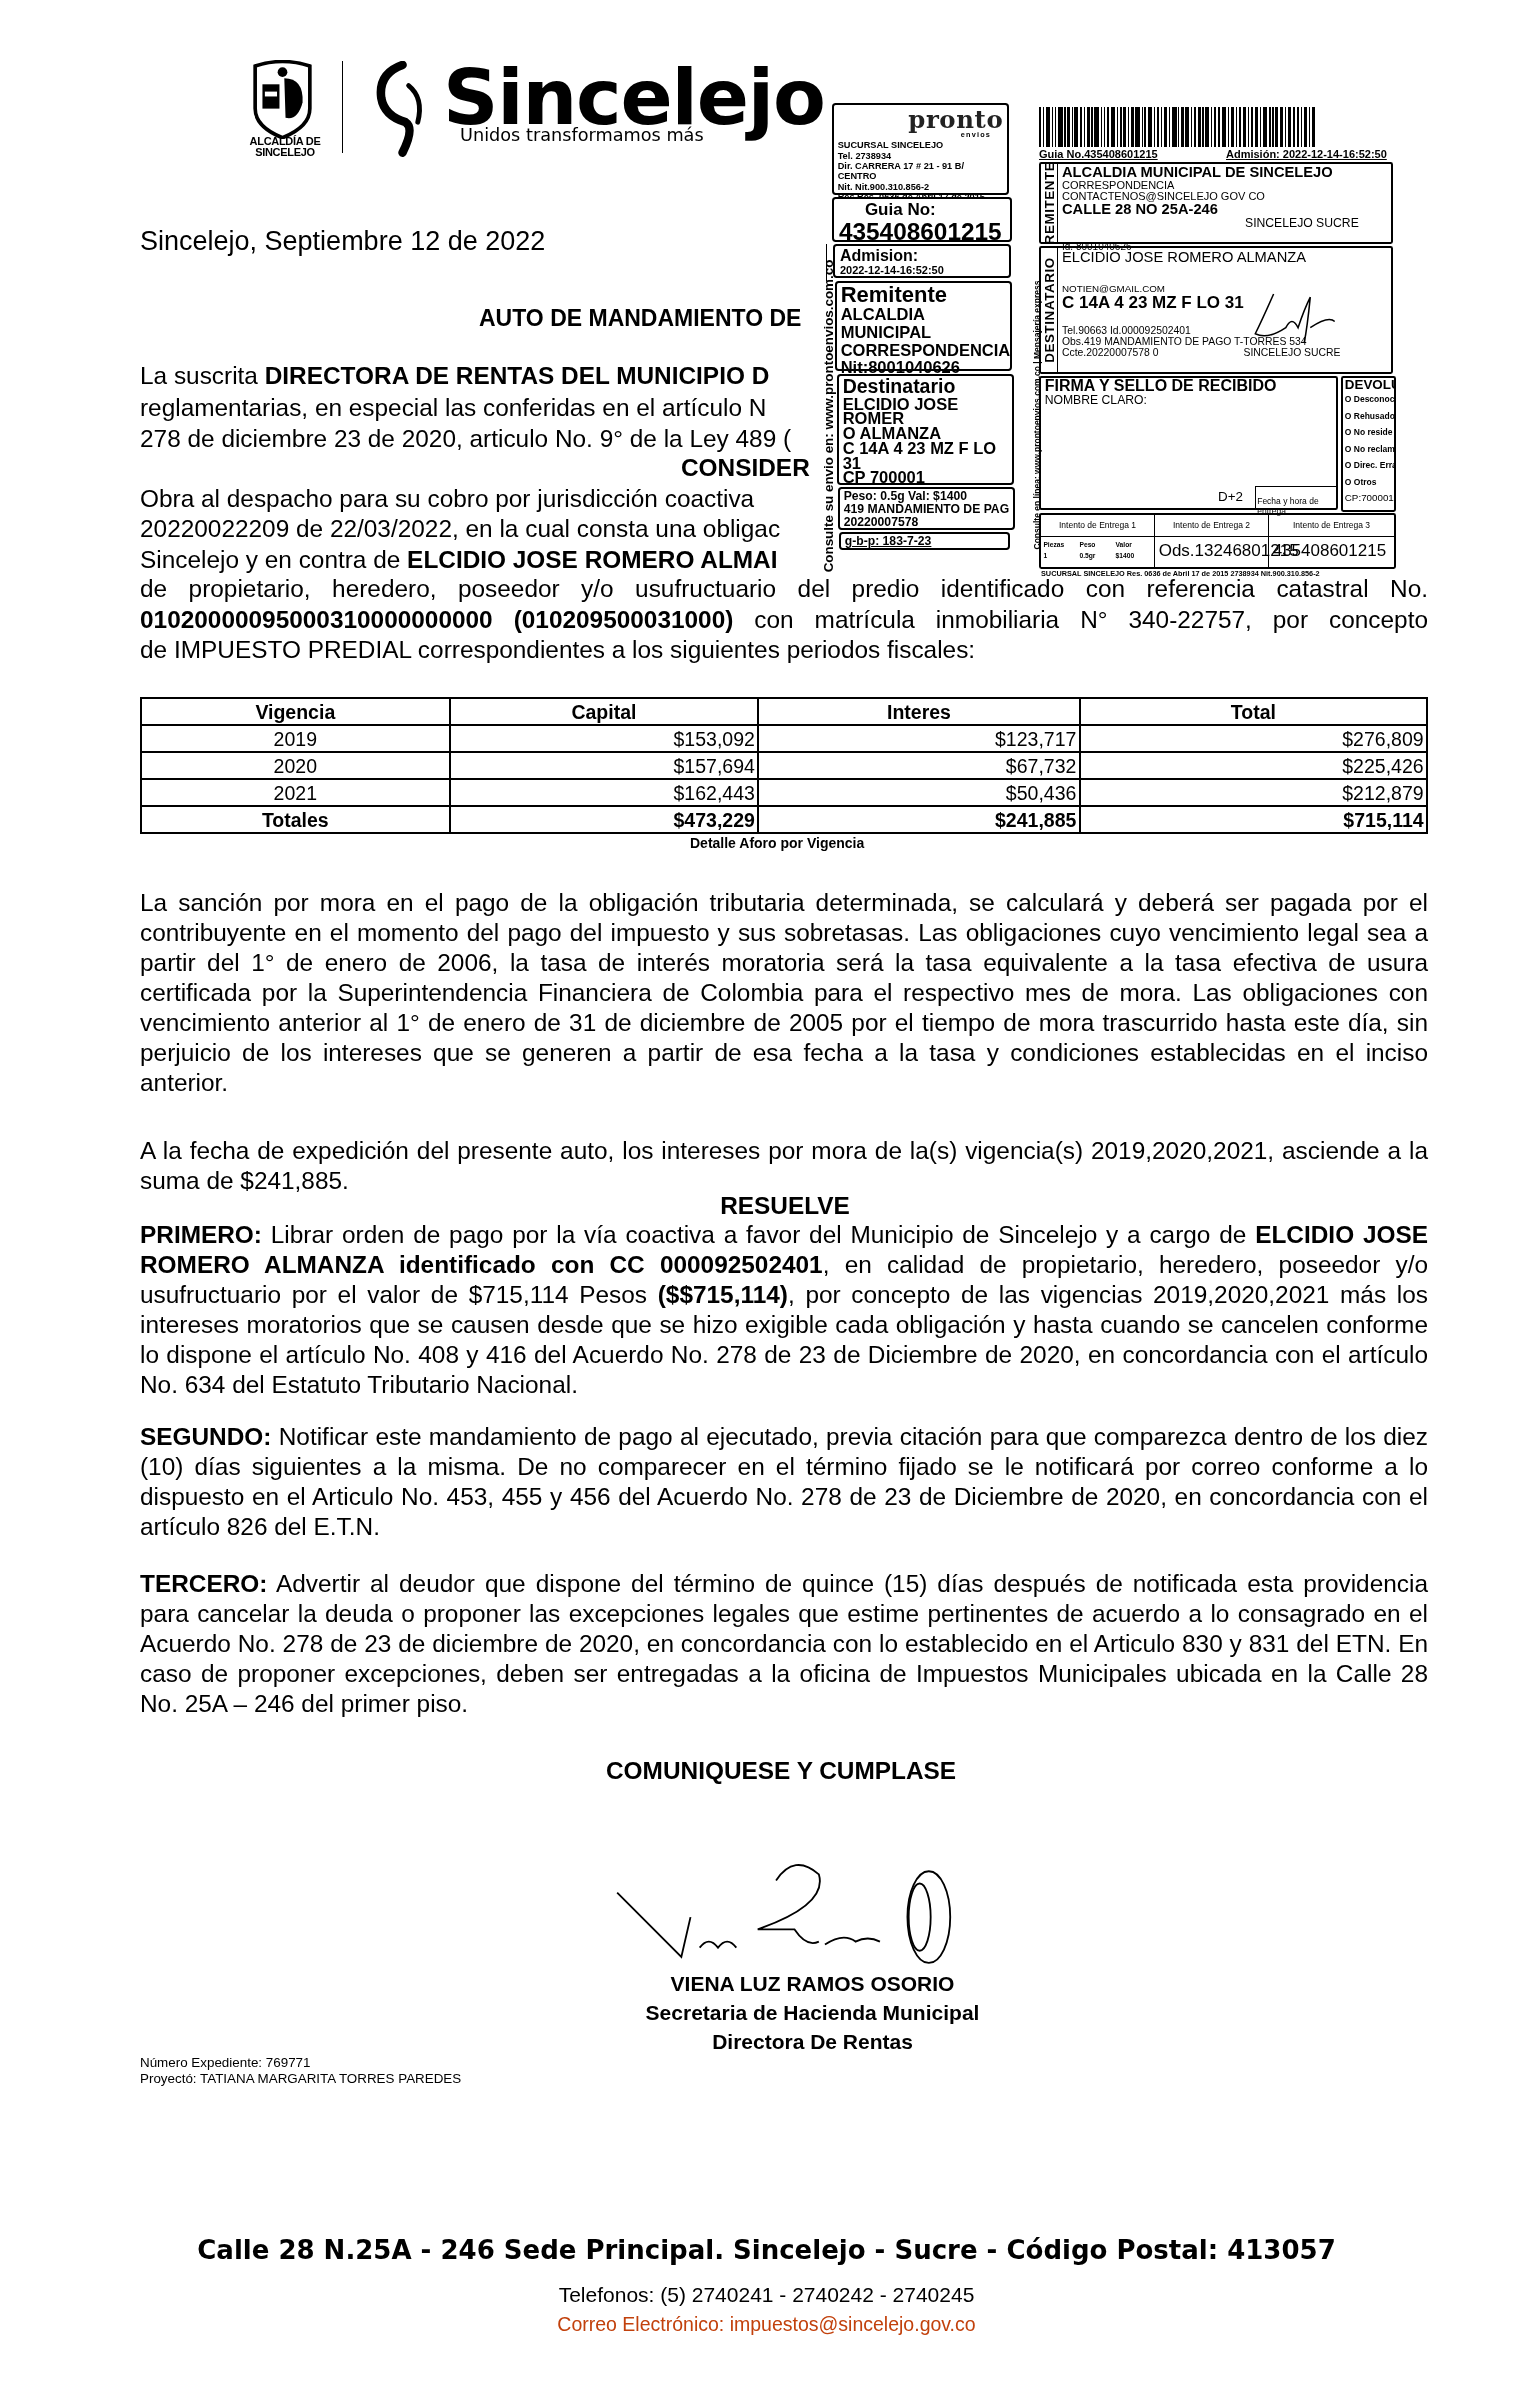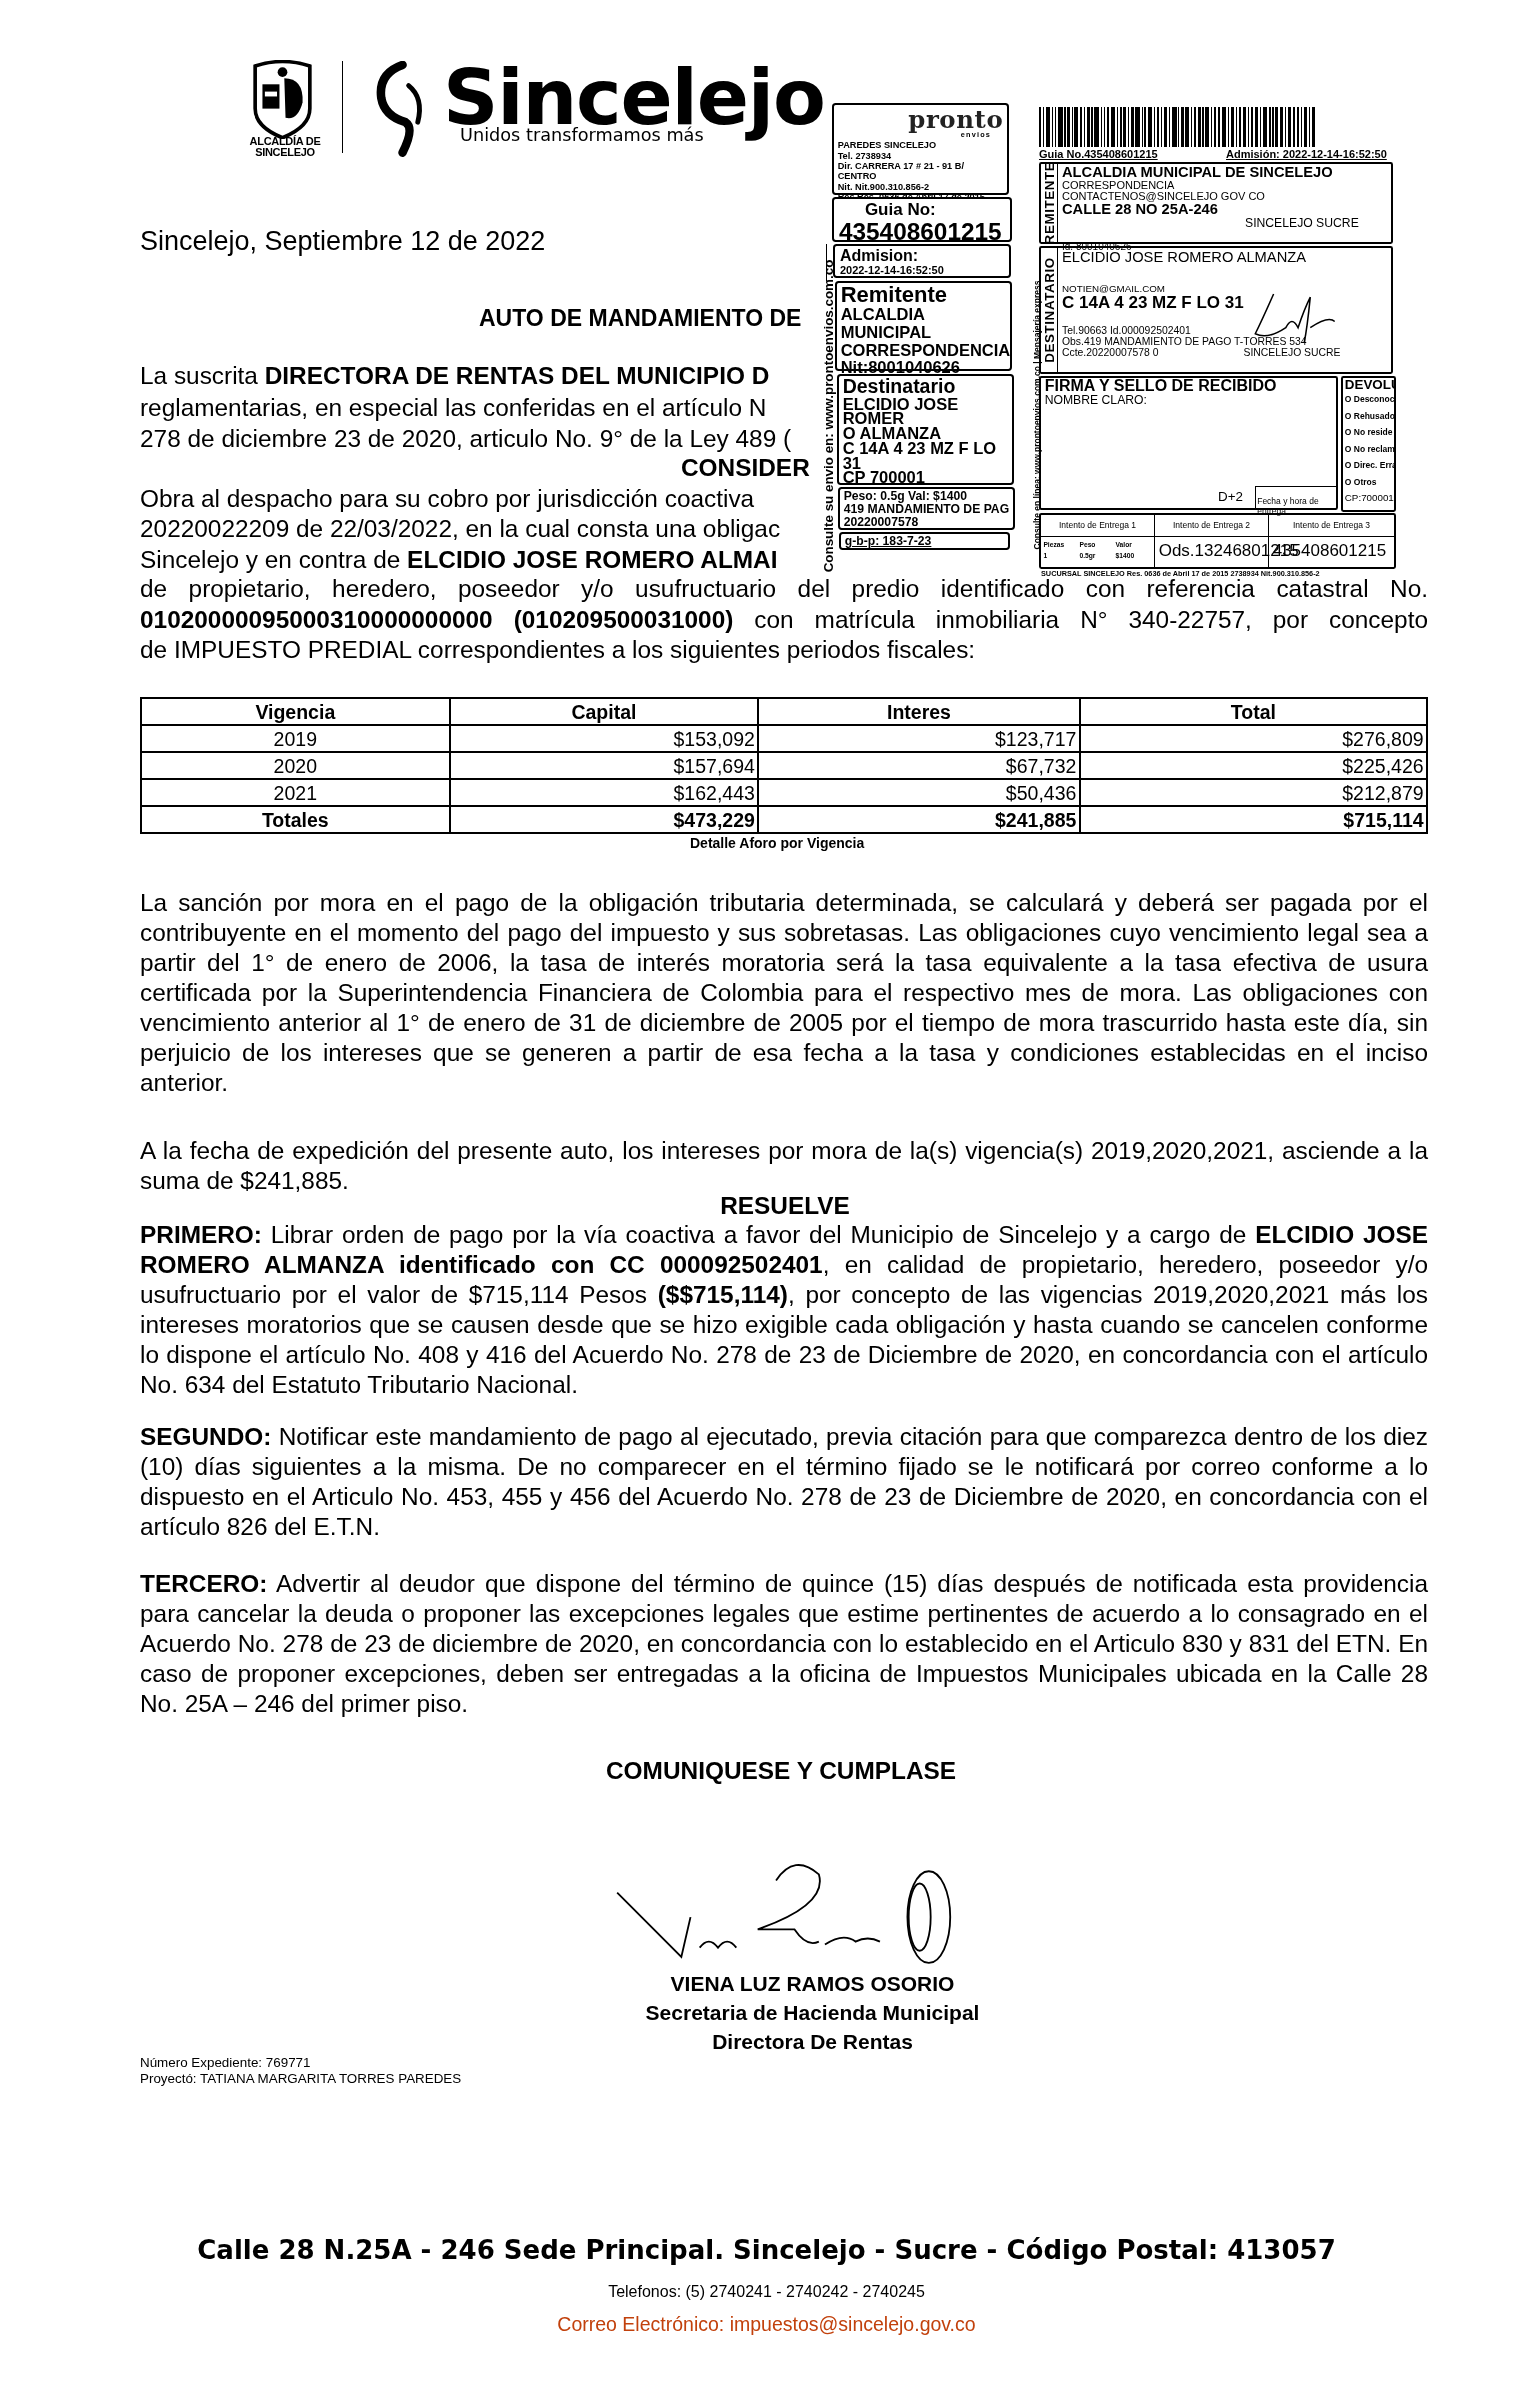--- a/index.html
+++ b/index.html
@@ -81,21 +81,21 @@
   .rg-vert { left: 1031px; top: 256px; width: 12.2px; height: 318px; }
   .rg-vert span { position: absolute; left: 50%; top: 50%; transform: translate(-50%,-50%) rotate(-90deg); white-space: nowrap; font-weight: bold; font-size: 8.5px; }
 
   
   .sig { left: 611px; top: 1856px; width: 379px; height: 110px; }
   .signer { left: 489px; top: 1969px; width: 647px; text-align: center; font-weight: bold; font-size: 21px; line-height: 29px; }
   .expediente { left: 140px; top: 2055px; font-size: 13.4px; line-height: 16px; }
 
   
   .footer-addr { left: 0; width: 1533px; top: 2235px; text-align: center; font-family: "DejaVu Sans", sans-serif; font-weight: bold; font-size: 26px; }
-  .footer-tel { left: 0; width: 1533px; top: 2283px; text-align: center; font-size: 16px; }
+  .footer-tel { left: 0; width: 1533px; top: 2283px; text-align: center; font-size: 21px; }
   .footer-mail { left: 0; width: 1533px; top: 2313px; text-align: center; font-size: 19.5px; color: #c2410c; }
 </style>
 </head>
 <body>
 
 <svg class="abs shield" viewBox="0 0 110 130">
   <path d="M10 10 Q55 -5 100 10 L100 80 Q100 110 55 128 Q10 110 10 80 Z" fill="#fff" stroke="#000" stroke-width="6"></path>
   <rect x="22" y="40" width="28" height="40" fill="#000"></rect>
   <rect x="26" y="52" width="20" height="8" fill="#fff"></rect>
   <path d="M58 30 Q90 30 88 70 Q80 100 60 95 Z" fill="#000"></path>
@@ -210,21 +210,21 @@
 </div>
 
 <div class="abs footer-addr">Calle 28  N.25A - 246 Sede Principal. Sincelejo - Sucre - Código Postal: 413057</div>
 <div class="abs footer-tel">Telefonos: (5) 2740241 - 2740242 - 2740245</div>
 <div class="abs footer-mail">Correo Electrónico: impuestos@sincelejo.gov.co</div>
 
 <div class="abs cs-line"></div>
 <div class="abs cs-box cs-head">
   <div class="cs-logo">pronto</div>
   <div class="cs-logo-sub">envios</div>
-  <div>PAREDES SINCELEJO</div>
+  <div>SUCURSAL SINCELEJO</div>
   <div>Tel. 2738934</div>
   <div>Dir. CARRERA 17 # 21 - 91 B/ CENTRO</div>
   <div>Nit. Nit.900.310.856-2</div>
   <div>Res Res. 0636 de Abril 17 de 2015</div>
 </div>
 <div class="abs cs-box cs-guia">
   <div class="lab">Guia No:</div>
   <div class="val">435408601215</div>
 </div>
 <div class="abs cs-box cs-adm">

